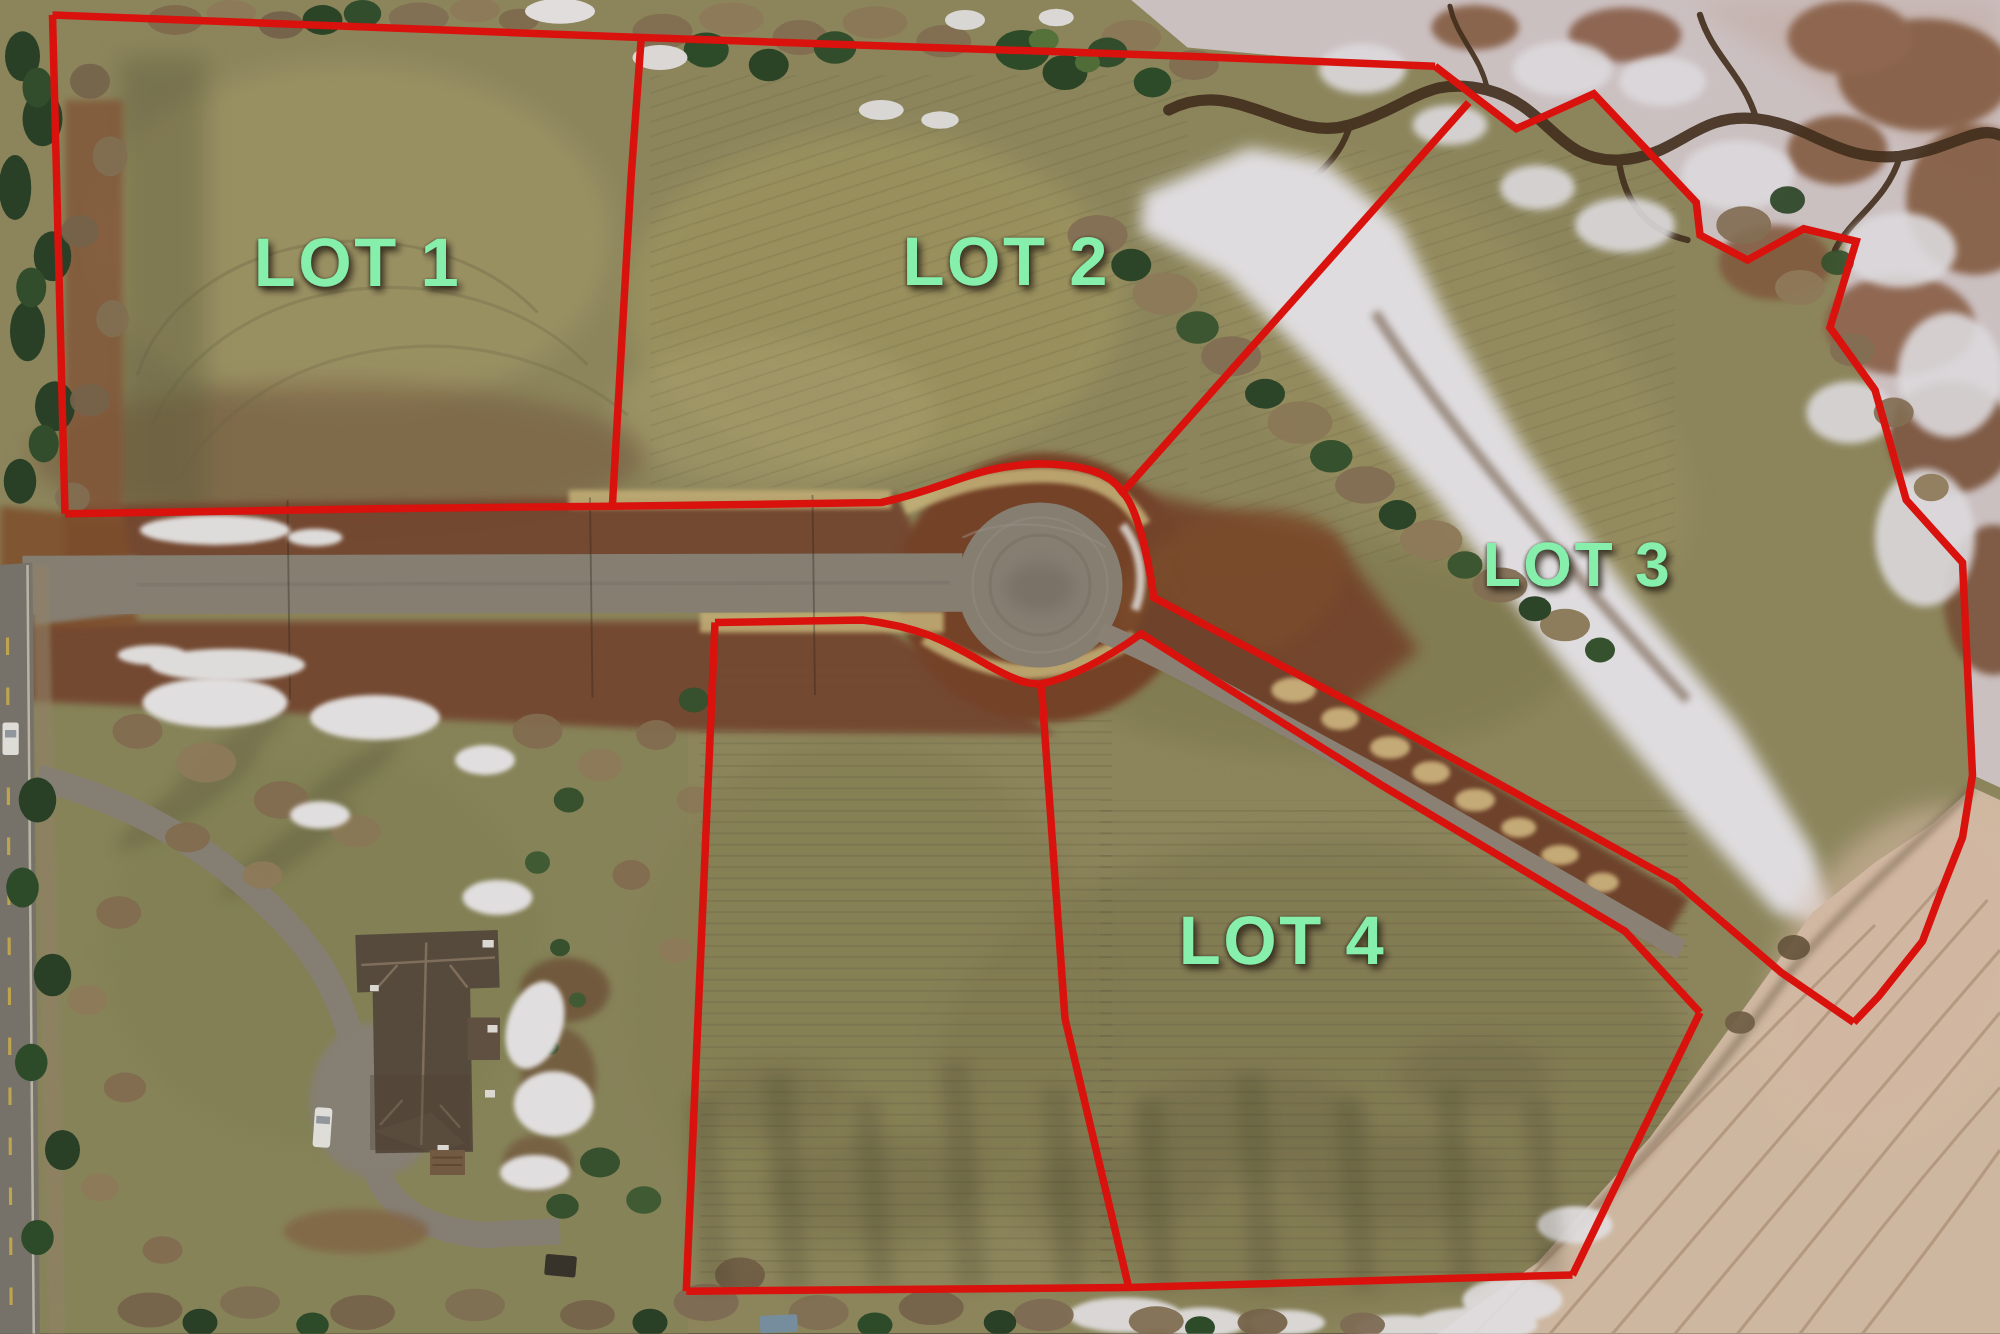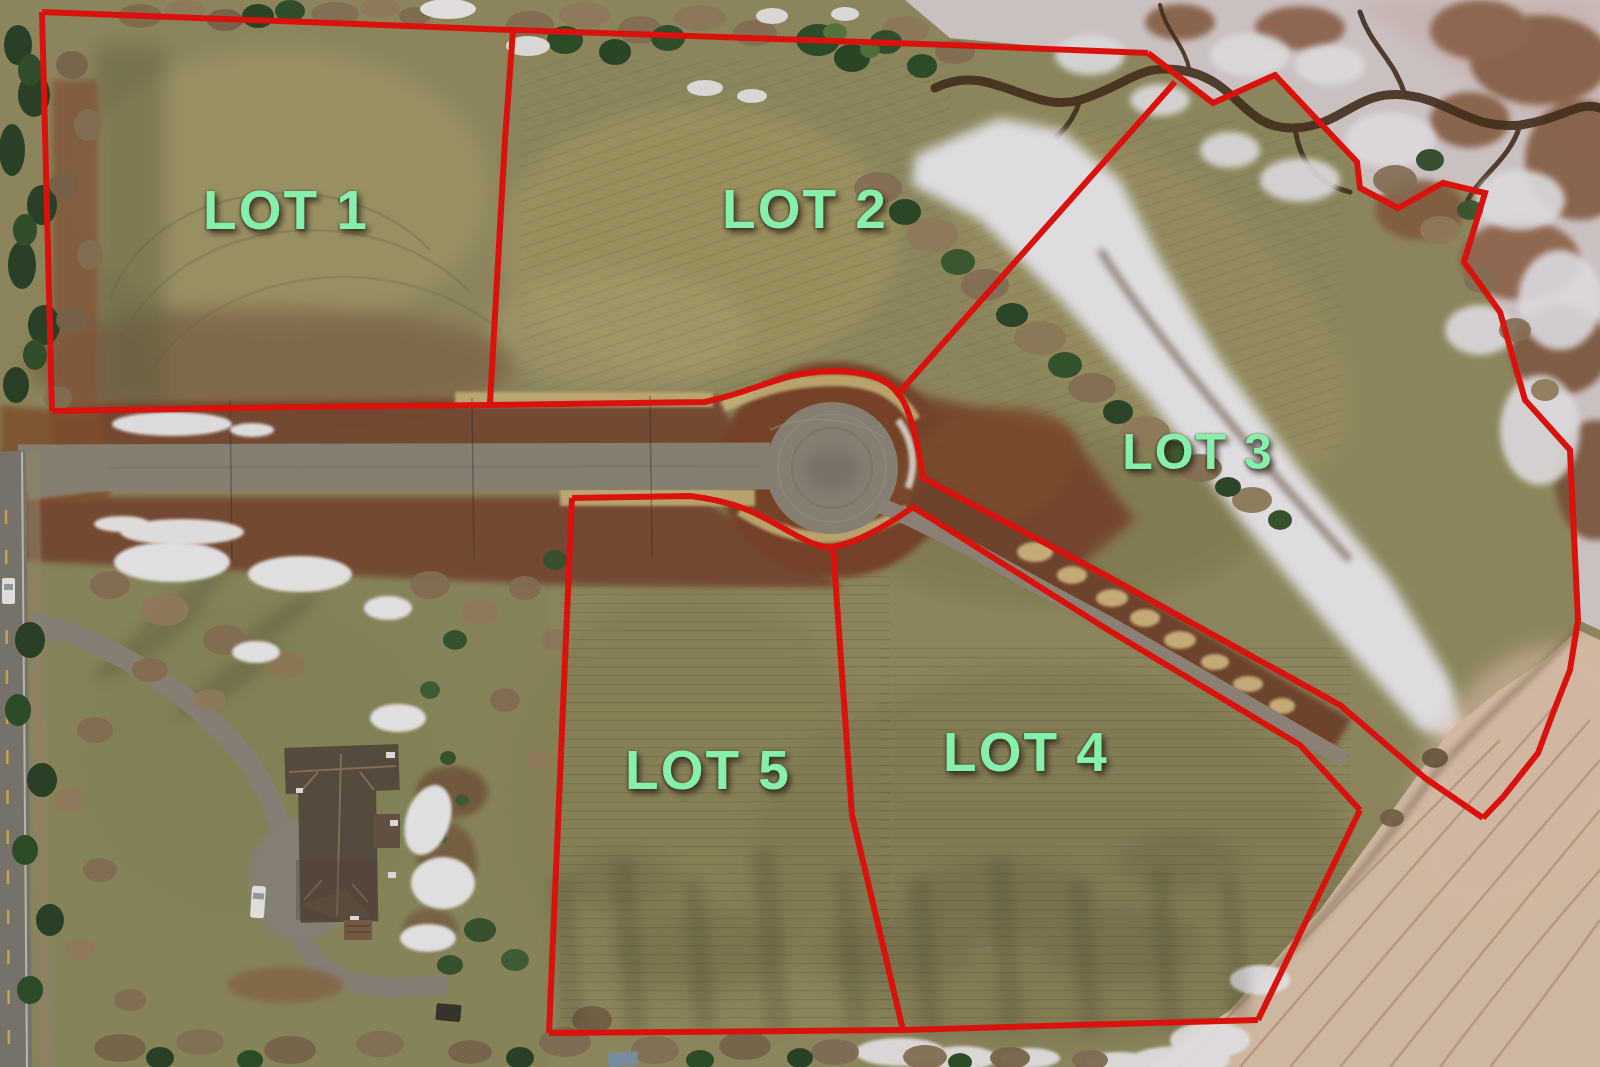--- a/index.html
+++ b/index.html
@@ -468,16 +468,15 @@
     <path d="M1360,810 L1258,1020"></path>
     <path d="M1258,1020 L903,1030 L549,1033"></path>
     <path d="M572,498 L549,1033"></path>
   </g>
 
   <rect x="0" y="0" width="1600" height="1067" filter="url(#grain)" opacity=".06"></rect>
 </svg>
 
   <div class="lot-label fs55" style="left:286px;top:210px;">LOT 1</div>
   <div class="lot-label fs55" style="left:805px;top:209px;">LOT 2</div>
-  <div class="lot-label fs50" style="left:1198px;top:452px;text-align:center;">LOT 3</div>
+  <div class="lot-label fs50" style="left:1262px;top:452px;text-align:center;">LOT 3</div>
   <div class="lot-label fs55" style="left:1026px;top:752px;">LOT 4</div>
-  <div class="lot-label fs55" style="left:708px;top:770px;">LOT 5</div>
 </div>
 
 </body></html>

